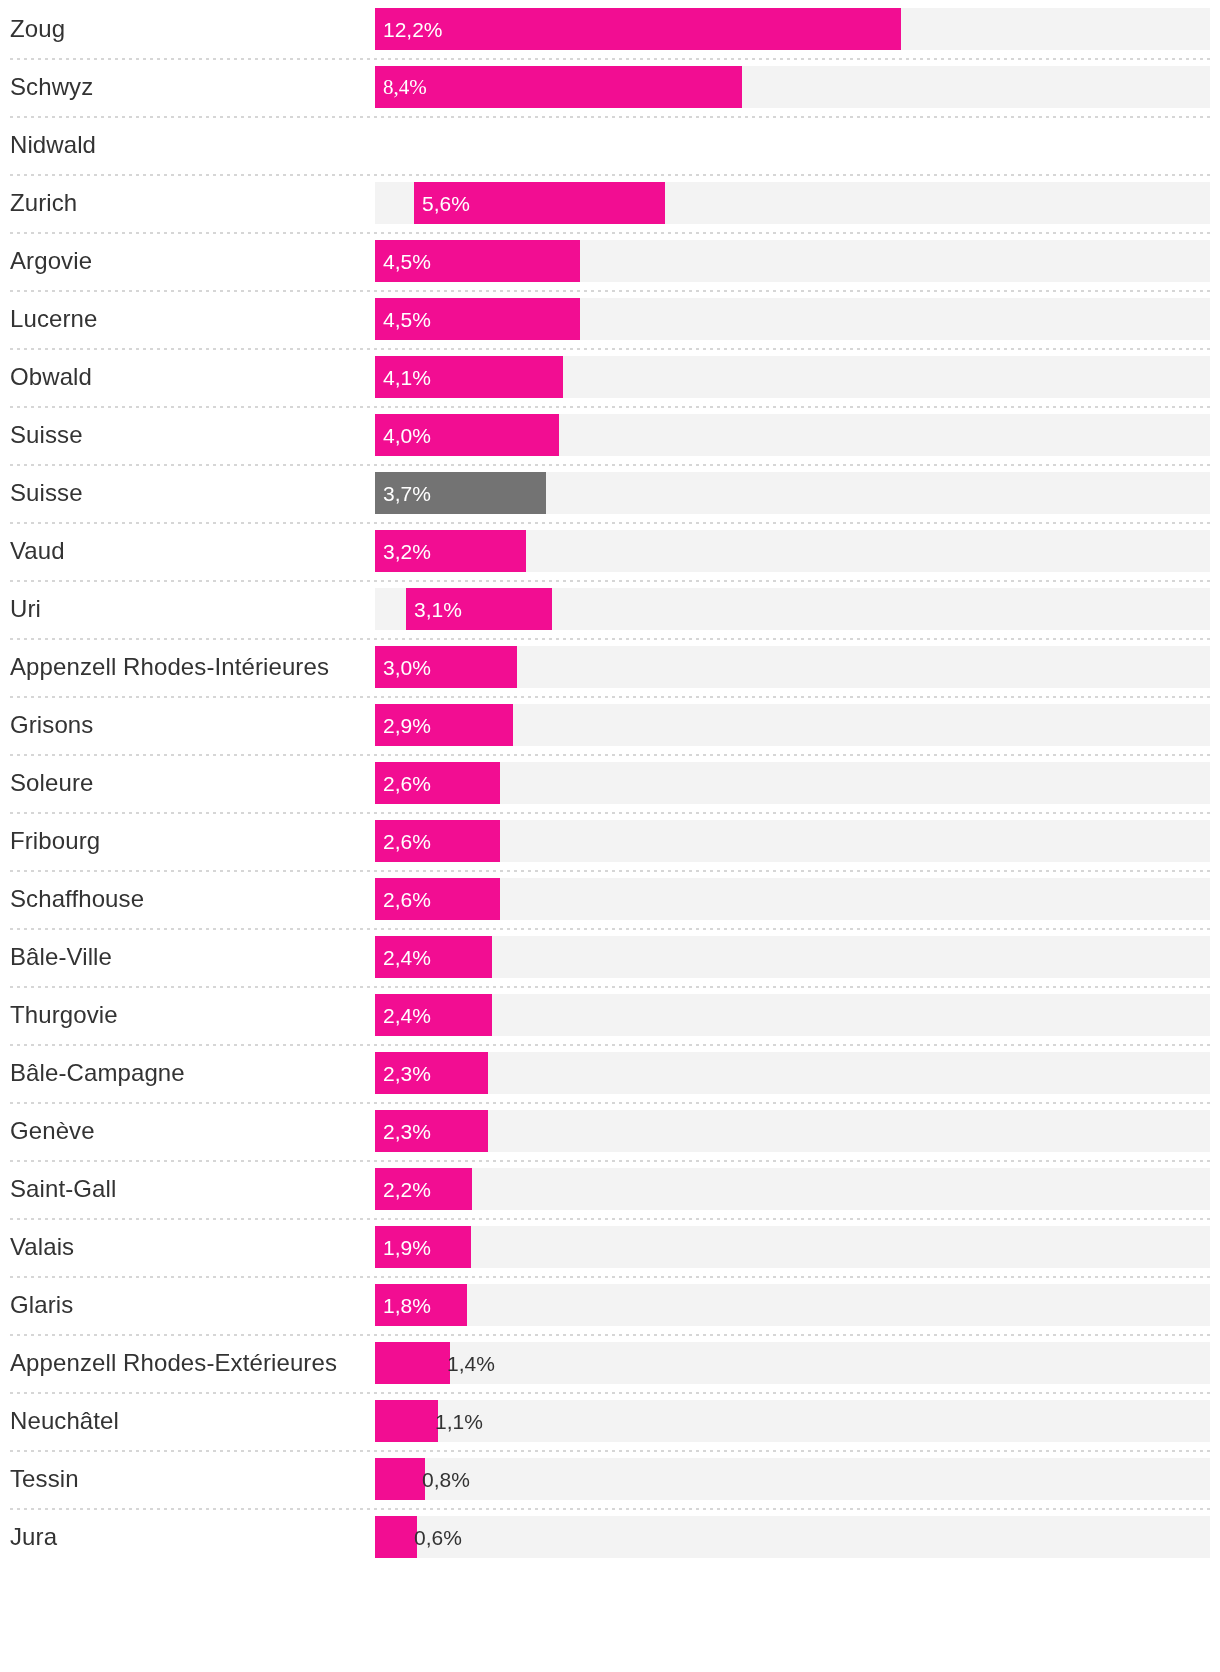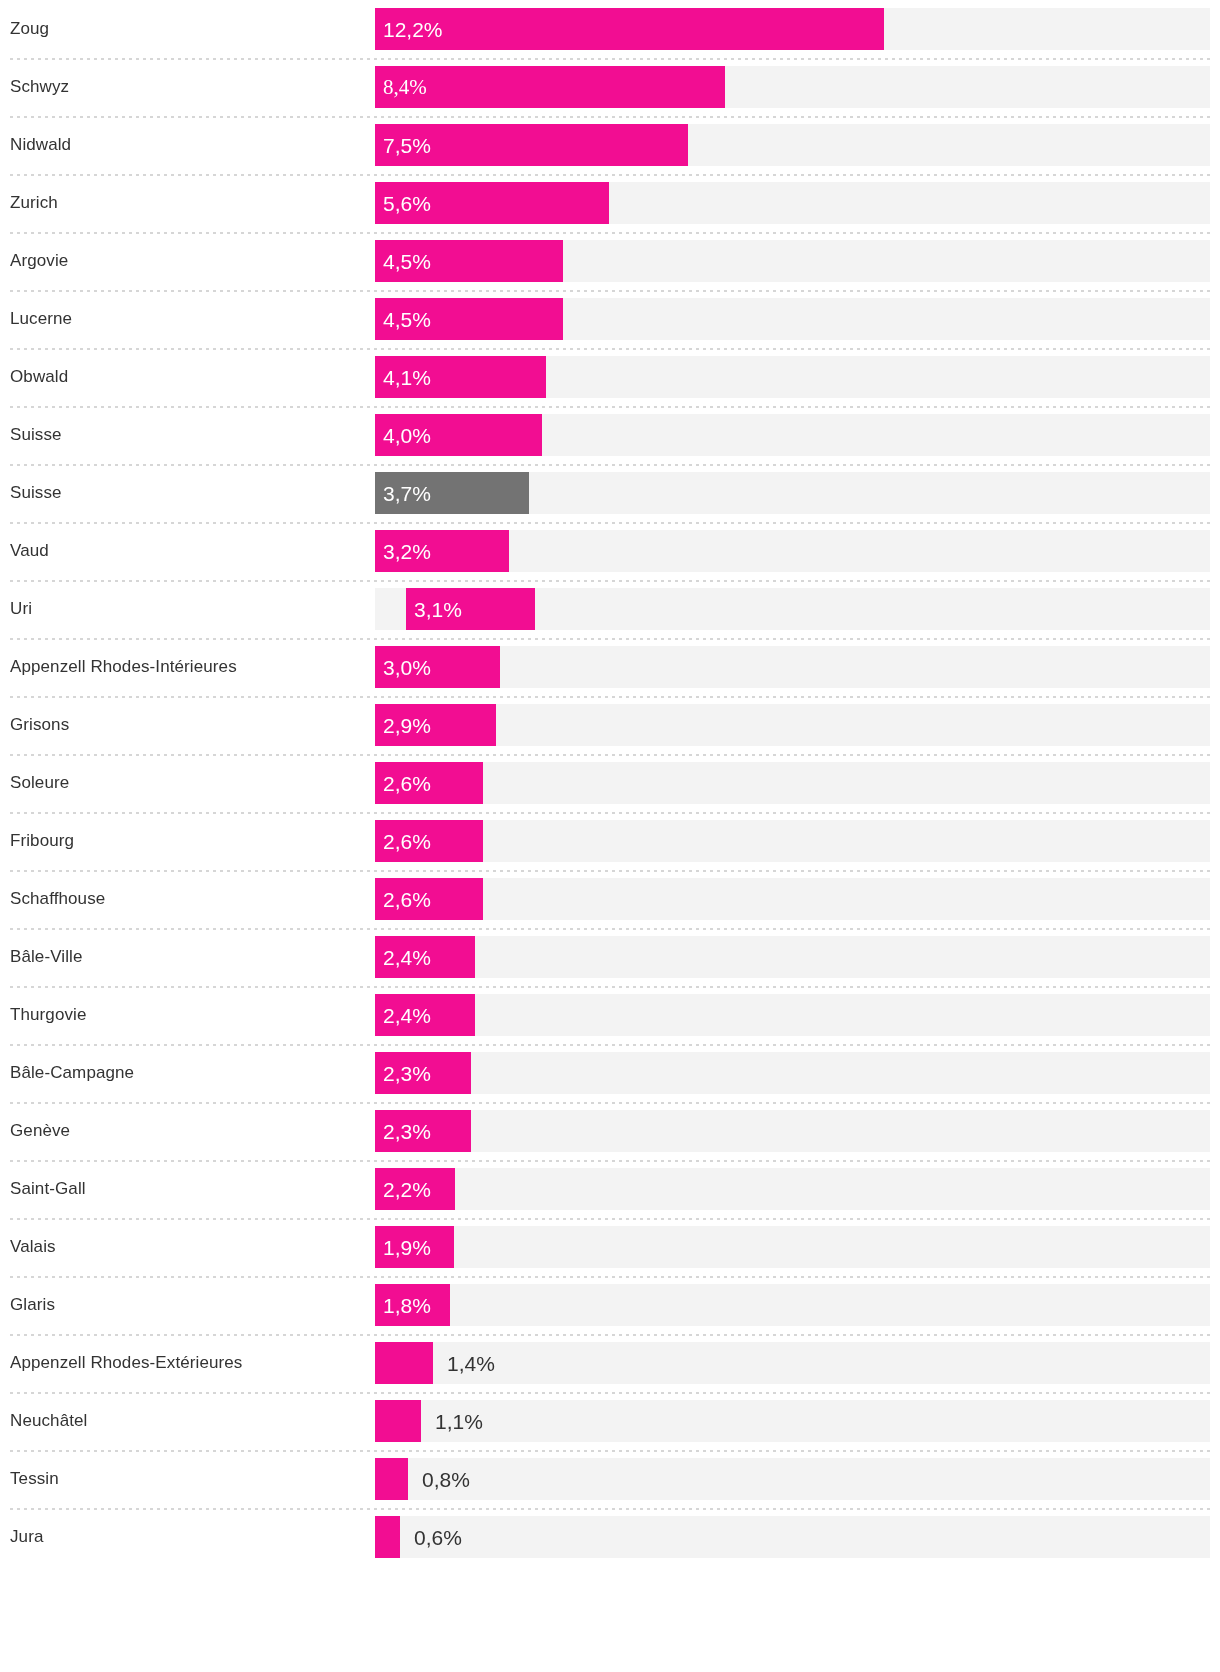--- a/index.html
+++ b/index.html
@@ -42,21 +42,21 @@
     background-repeat: repeat-x;
   }
 
   .row-label {
     width: 375px;
     flex: 0 0 375px;
     display: flex;
     align-items: center;
     padding-left: 10px;
     box-sizing: border-box;
-    font-size: 17px;
+    font-size: 24px;
     line-height: 1.1;
     color: #333333;
     letter-spacing: 0.1px;
     white-space: nowrap;
   }
 
   .track-wrap {
     position: relative;
     flex: 1 1 auto;
     display: flex;
@@ -73,20 +73,21 @@
   }
 
   .bar {
     position: absolute;
     left: 0;
     top: 8px;
     bottom: 8px;
     background: #f20d92;
     display: flex;
     align-items: center;
+    padding-left: 17px;
   }
   .bar.highlight {
     background: #737373;
   }
 
   .bar-value {
     position: absolute;
     top: 50%;
     transform: translateY(-50%);
     font-size: 21px;
@@ -119,32 +120,26 @@
       <div class="row-label">Schwyz</div>
       <div class="track-wrap">
         <div class="track"></div>
         <div class="bar" style="width: 350px; font-family: Liberation Serif, serif;">
           <span class="bar-value inside">8,4%</span>
         </div>
       </div>
     </div>
     <div class="row">
       <div class="row-label">Nidwald</div>
-      <div class="track-wrap">
-        <div class="track"></div>
-        <div class="bar" style="width: 313px;">
-          <span class="bar-value inside">7,5%</span>
-        </div>
-      </div>
     </div>
     <div class="row">
       <div class="row-label">Zurich</div>
       <div class="track-wrap">
         <div class="track"></div>
-        <div class="bar" style="width: 234px;">
+        <div class="bar" style="width: 234px; margin-left: 39px;">
           <span class="bar-value inside">5,6%</span>
         </div>
       </div>
     </div>
     <div class="row">
       <div class="row-label">Argovie</div>
       <div class="track-wrap">
         <div class="track"></div>
         <div class="bar" style="width: 188px;">
           <span class="bar-value inside">4,5%</span>

